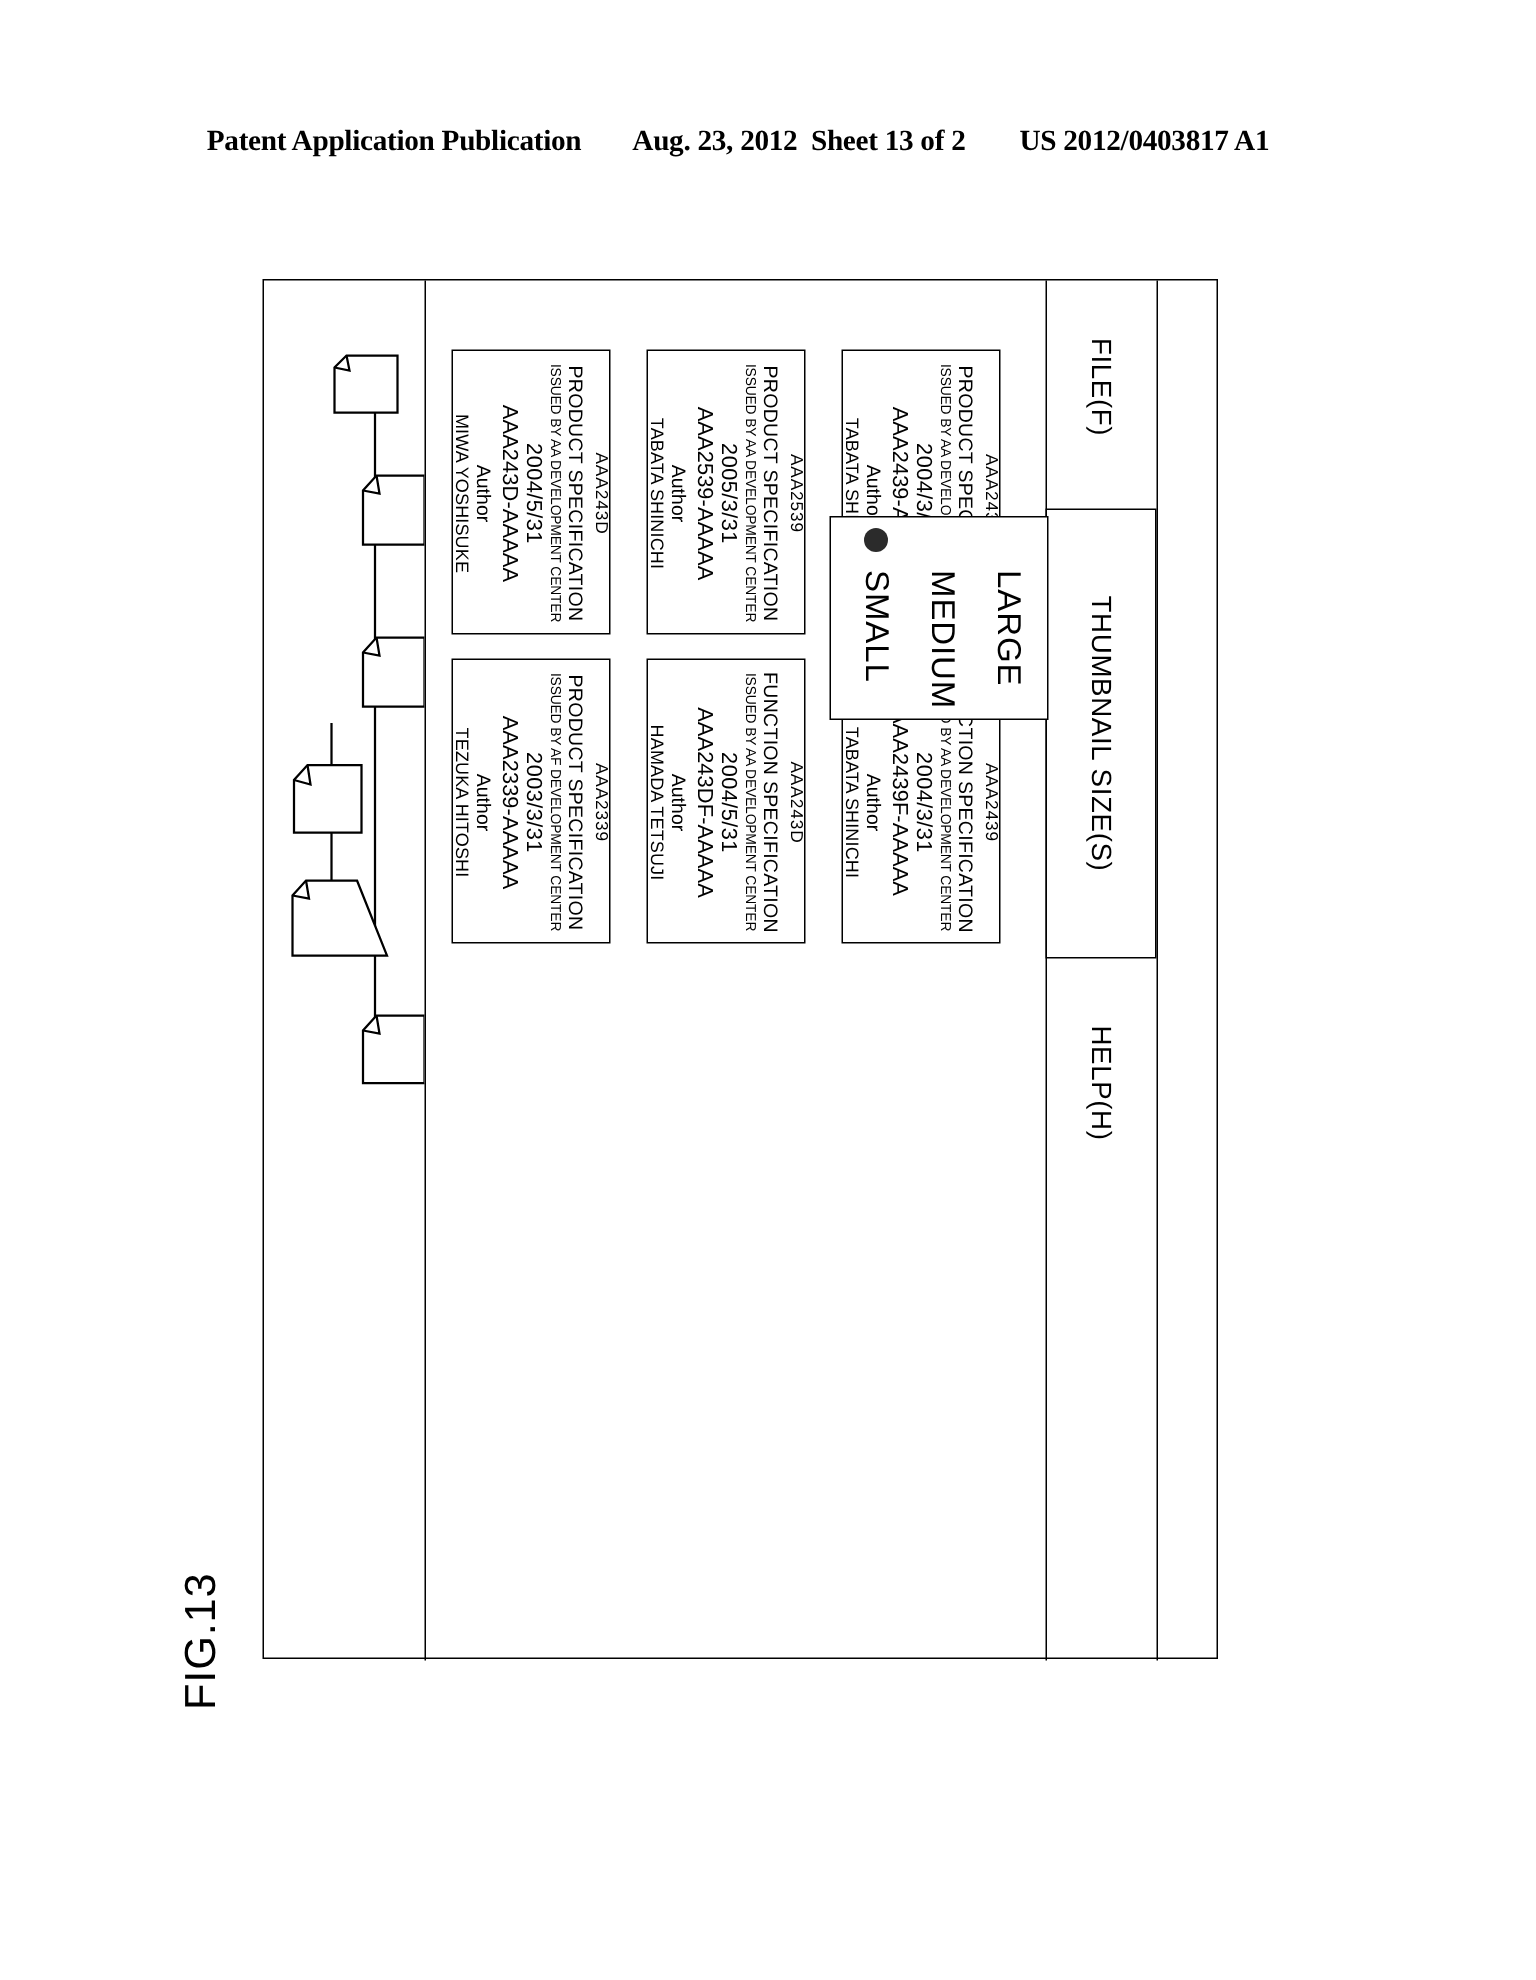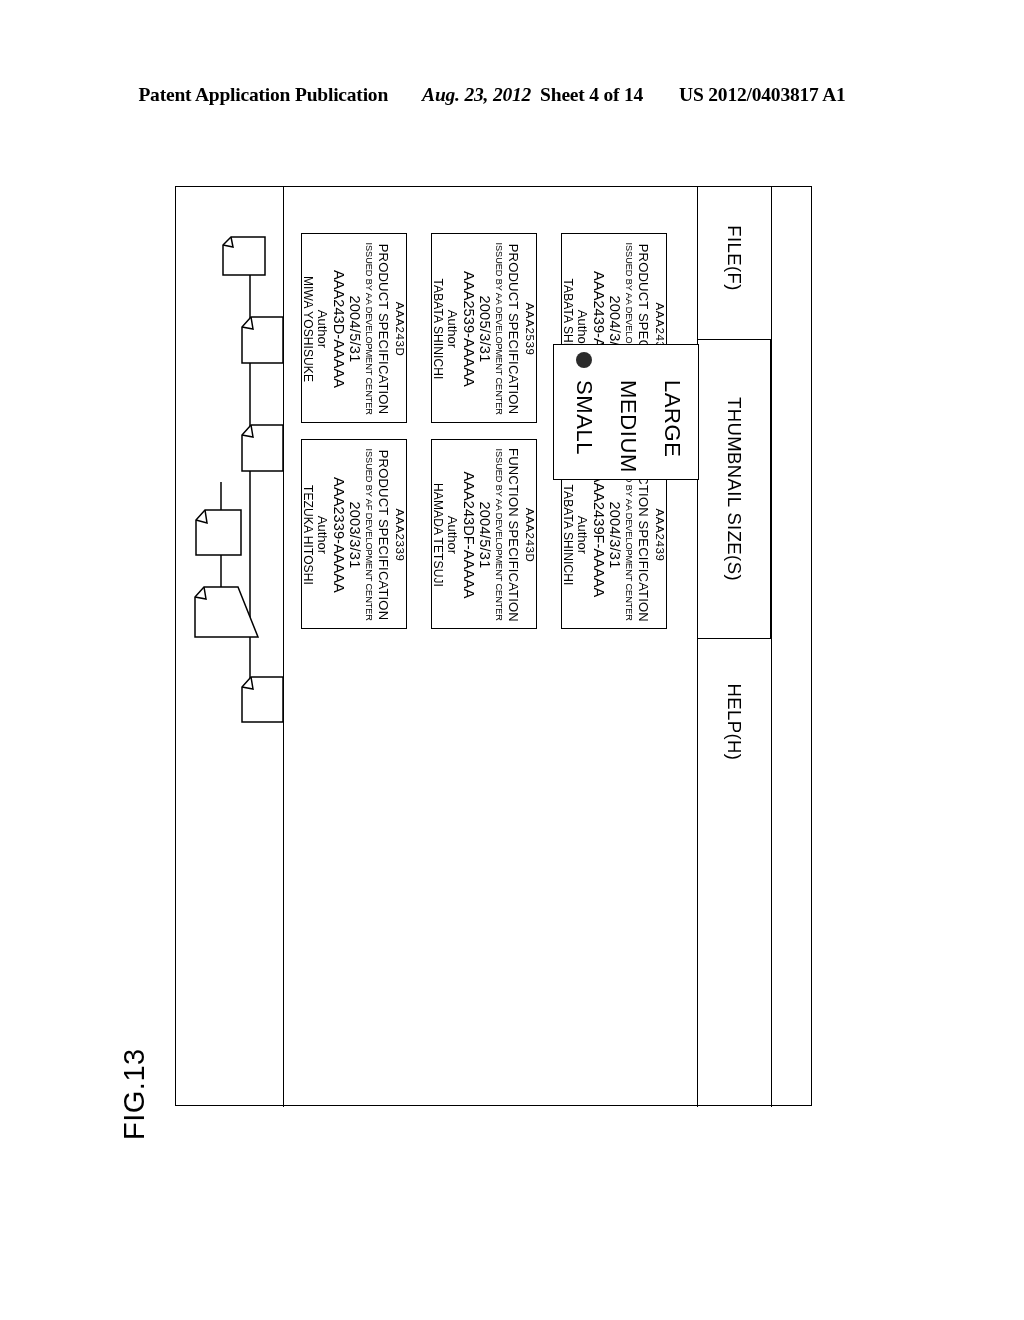--- a/index.html
+++ b/index.html
@@ -26,21 +26,21 @@
     align-items: baseline;
     justify-content: center;
     font-family: "Liberation Serif", serif;
     font-weight: bold;
     font-size: 19.5px;
     color: #000;
     letter-spacing: -0.2px;
     white-space: nowrap;
   }
   #patent-header .h-pub   { margin-right: 34px; }
-  #patent-header .h-date  { margin-right: 9px; font-style: italic; }
+  #patent-header .h-date  { margin-right: 9px; }
   #patent-header .h-sheet { margin-right: 36px; }
 
   
   #fig-label {
     position: absolute;
     left: 118px;
     top: 1100px;
     width: 140px;
     height: 40px;
     transform: rotate(-90deg);
@@ -203,21 +203,21 @@
     box-sizing: border-box;
   }
   #tree-svg { position: absolute; left: 0; top: 0; }
 </style>
 </head>
 <body>
 
 <div id="patent-header">
   <span class="h-pub">Patent Application Publication</span>
   <span class="h-date">Aug. 23, 2012</span>
-  <span class="h-sheet">Sheet 4 of 14</span>
+  <span class="h-sheet">Sheet 13 of 2</span>
   <span class="h-num">US 2012/0403817 A1</span>
 </div>
 
 <div id="fig-label">FIG.13</div>
 
 <div id="app-window">
 
   <div id="title-bar"></div>
 
   <div id="menu-bar">

